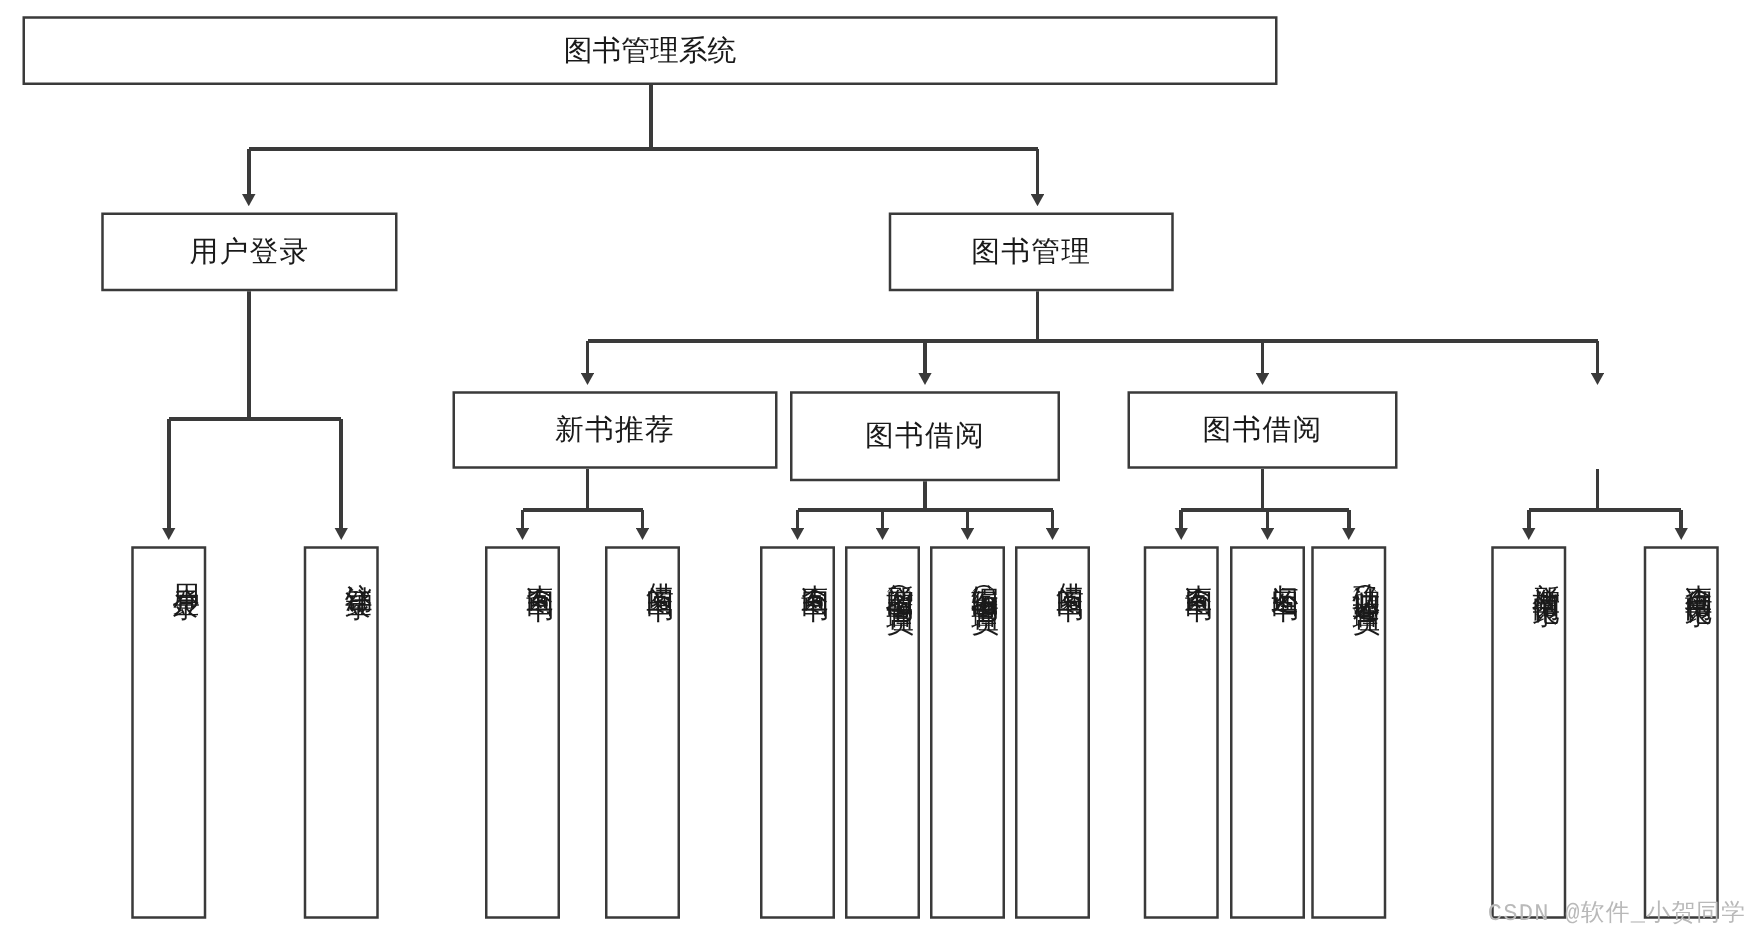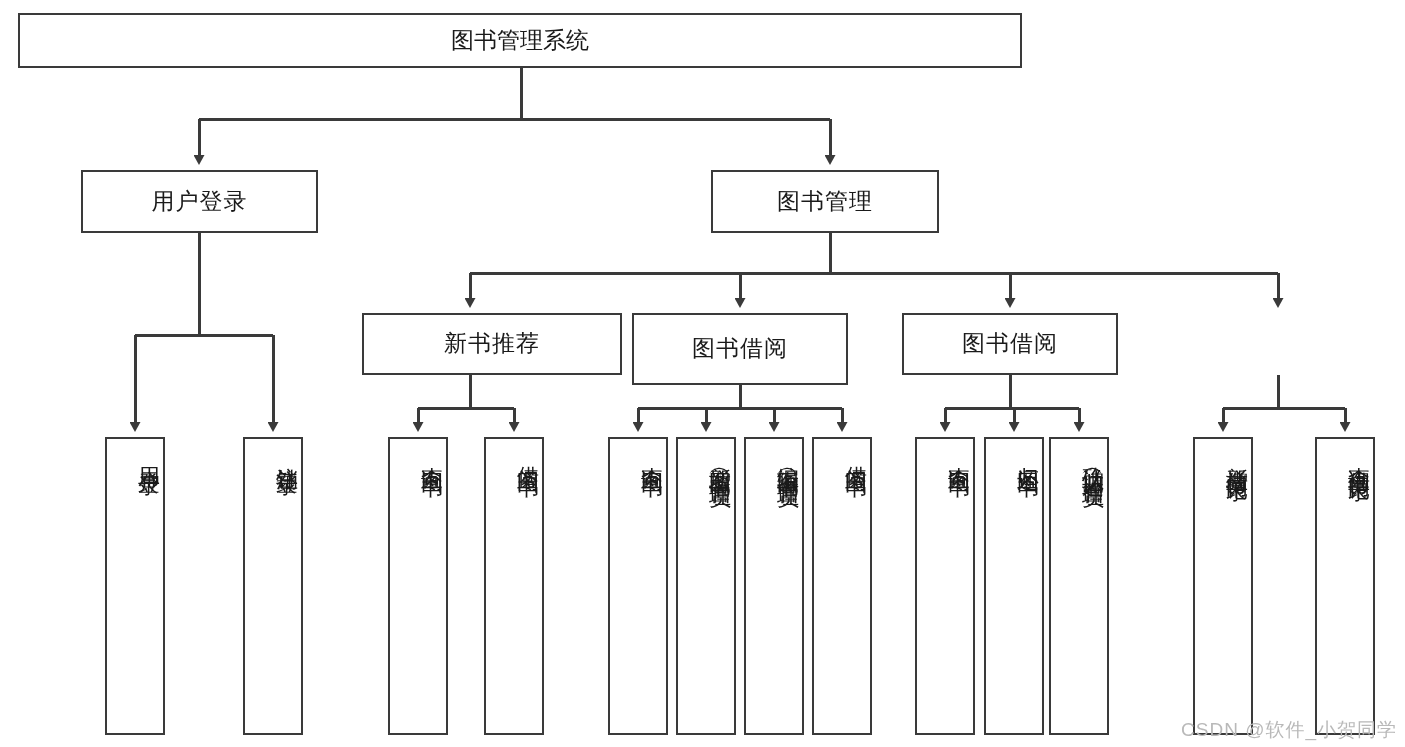--- a/index.html
+++ b/index.html
@@ -44,21 +44,21 @@
   }
   .watermark{
     position:absolute;
     right:8px;
     bottom:4px;
     font-size:19px;
     color:#b9b9b9;
     letter-spacing:1px;
     white-space:nowrap;
     pointer-events:none;
-    font-family:Liberation Sans, sans-serif;
+    font-family:Liberation Mono, monospace;
   }
 </style>
 </head>
 <body>
 
 <div id="canvas">
 
   <svg id="wires" viewBox="0 0 1405 747" xmlns="http://www.w3.org/2000/svg">
     <defs>
       <marker id="arw" markerWidth="10" markerHeight="11" refX="1" refY="5.5" orient="auto" markerUnits="userSpaceOnUse">

